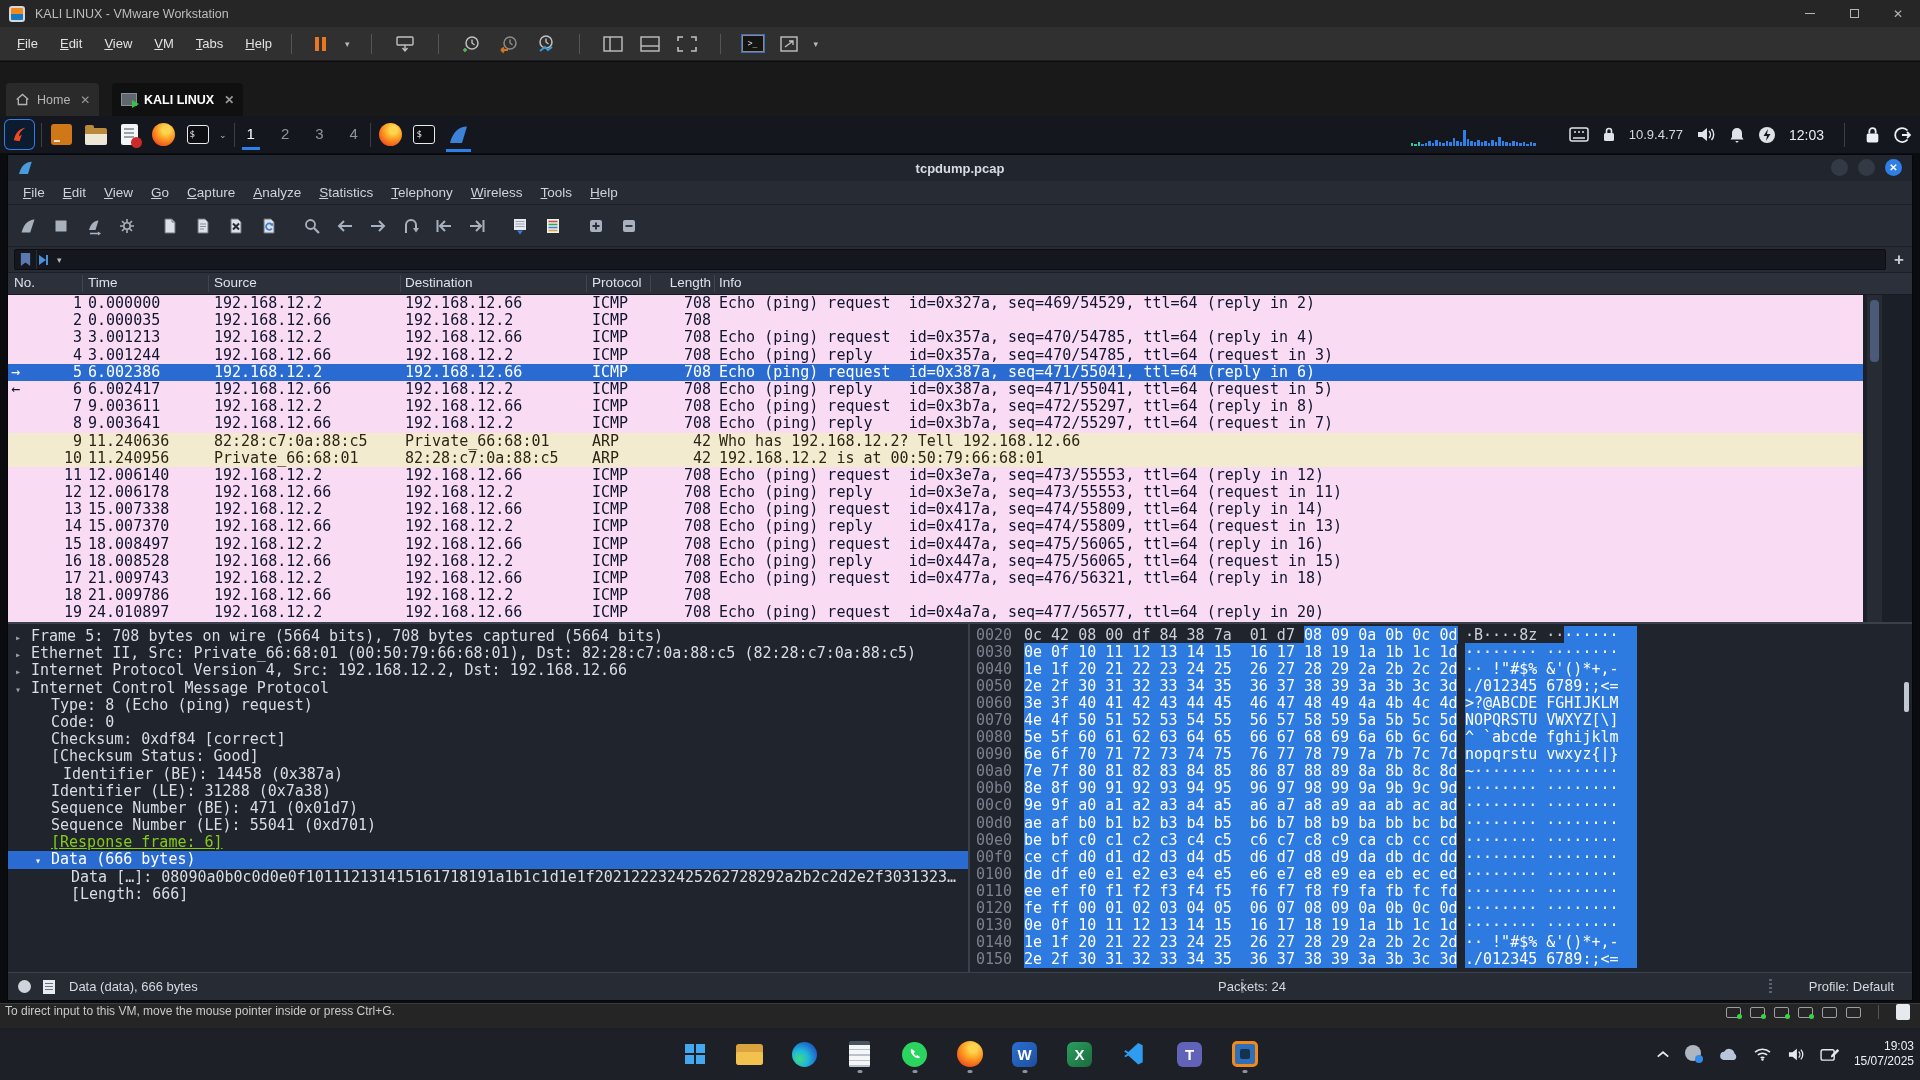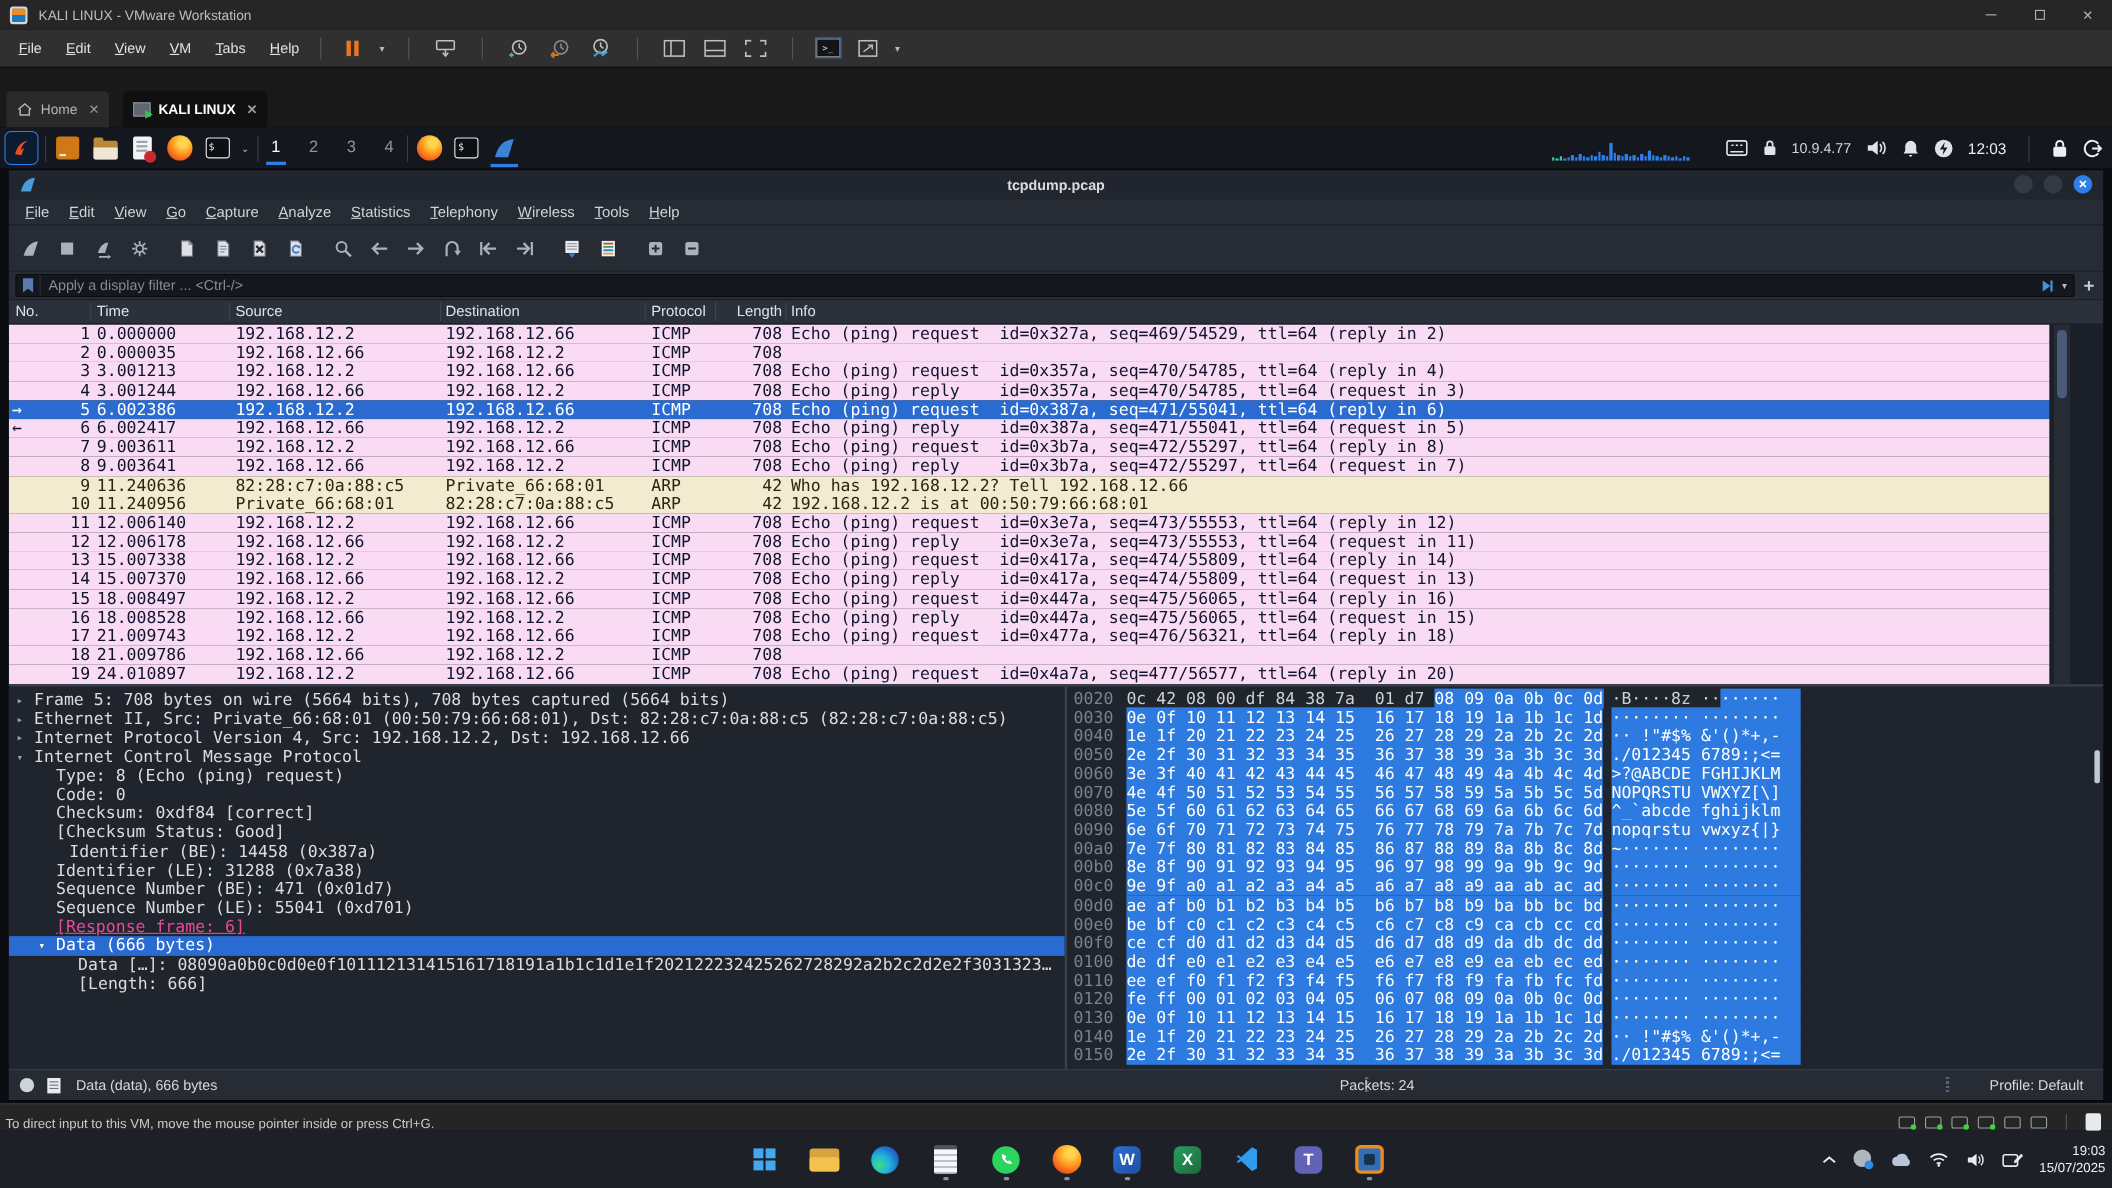--- a/index.html
+++ b/index.html
@@ -117,21 +117,21 @@
   .p-len { left:640px; width:63px; text-align:right; } .p-info { left:711px; }
   .plist-scroll { position:absolute; top:0; bottom:0; left:1859px; width:15px; background:#262b34; }
   .plist-thumb { position:absolute; top:5px; left:3px; width:9px; height:62px; border-radius:4px; background:#4a5a78; }
 
   .ws-bottom { flex:1; display:flex; border-top:2px solid #3a404c; background:#20242d; min-height:0; }
   .pane-details { width:962px; border-right:2px solid #3a404c; padding-top:4px; overflow:hidden; }
   .dline { position:relative; height:17.2px; font-family:"DejaVu Sans Mono",monospace; font-size:15px;
            line-height:17.2px; color:#d9dde3; white-space:pre; }
   .dline .exp { position:absolute; font-size:10px; color:#98a0ac; top:1px; }
   .dline.d-sel { background:#2a6bd2; color:#fff; } .dline.d-sel .exp { color:#fff; }
-  .dline.d-link span.txt { color:#ec4899; text-decoration:underline; }
+  .dline.d-link span.txt { color:#84cc16; text-decoration:underline; }
   .pane-hex { flex:1; padding-top:3px; position:relative; overflow:hidden; }
   .hxline { position:relative; height:17.05px; font-family:"DejaVu Sans Mono",monospace; font-size:15px;
             line-height:17.05px; white-space:pre; color:#ccd1d8; }
   .hx-off { position:absolute; left:6px; color:#7b828e; }
   .hx-bytes { position:absolute; left:54px; }
   .hx-ascii { position:absolute; left:495px; }
   .hl { background:#2d7ae0; color:#fff; }
   .hex-scroll-thumb { position:absolute; right:3px; top:58px; width:5px; height:30px; background:#c2c8d0; border-radius:2px; }
 
   .ws-status { height:28px; background:#262b34; border-top:1px solid #3a404c; position:relative;
@@ -141,21 +141,21 @@
   .note-ic::after { content:""; position:absolute; left:2px; top:3px; width:8px; height:1.5px; background:#6a7280;
                     box-shadow:0 3px 0 #6a7280, 0 6px 0 #6a7280; }
   .sb-field { margin-left:14px; }
   .sb-packets { position:absolute; left:1210px;text-align:center; }
   .sb-profile { position:absolute; right:18px; }
   .sb-split { position:absolute; top:6px; bottom:6px; width:3px;
               background:repeating-linear-gradient(180deg,#5a626f 0 2px, transparent 2px 4px); }
 
   
   .vmw-status { position:absolute; top:1003px; left:0; right:0; height:25px; background:#252525;
-                border-top:1px solid #3b3b3b; display:flex; align-items:flex-end; color:#c9c9c9;
+                border-top:1px solid #3b3b3b; display:flex; align-items:flex-start; color:#c9c9c9;
                 font-size:12px; padding-left:5px; }
   .vmw-devices { margin-left:auto; display:flex; align-items:center; gap:9px; margin-right:10px; }
   .dev { width:15px; height:11px; border:1px solid #9aa0a8; border-radius:2px; position:relative; }
   .dev::after { content:""; position:absolute; right:-2px; bottom:-2px; width:5px; height:5px; border-radius:50%; background:#3fd04a; }
   .dev.nodot::after { display:none; }
   .dev-page { width:14px; height:16px; background:#e6e9ed; border-radius:2px; }
 
   
   .win-taskbar { position:absolute; top:1028px; left:0; right:0; height:52px; background:#1d2027; }
   .tb-center { position:absolute; left:50.5%; top:0; height:100%; transform:translateX(-50%);
@@ -532,21 +532,20 @@
         </div>
       </div>
 
     <div class="ws-filter">
       <div class="filter-box">
         <div class="fb-bookmark">
           <svg width="13" height="15" viewBox="0 0 14 16">
               <path d="M2 1h10v14l-5-3.8L2 15Z" fill="#5b79b0"></path>
             </svg>
         </div>
-        <span class="fb-text">Apply a display filter ... &lt;Ctrl-/&gt;</span>
         <div class="fb-right">
           <svg width="14" height="12" viewBox="0 0 14 12">
               <path d="M2 1l7 5-7 5Z" fill="#4a90d9"></path>
               <path d="M10 1v10" stroke="#4a90d9" stroke-width="2"></path>
             </svg>
           <span class="caret">▾</span>
         </div>
       </div>
       <span class="filter-plus">+</span>
     </div>

